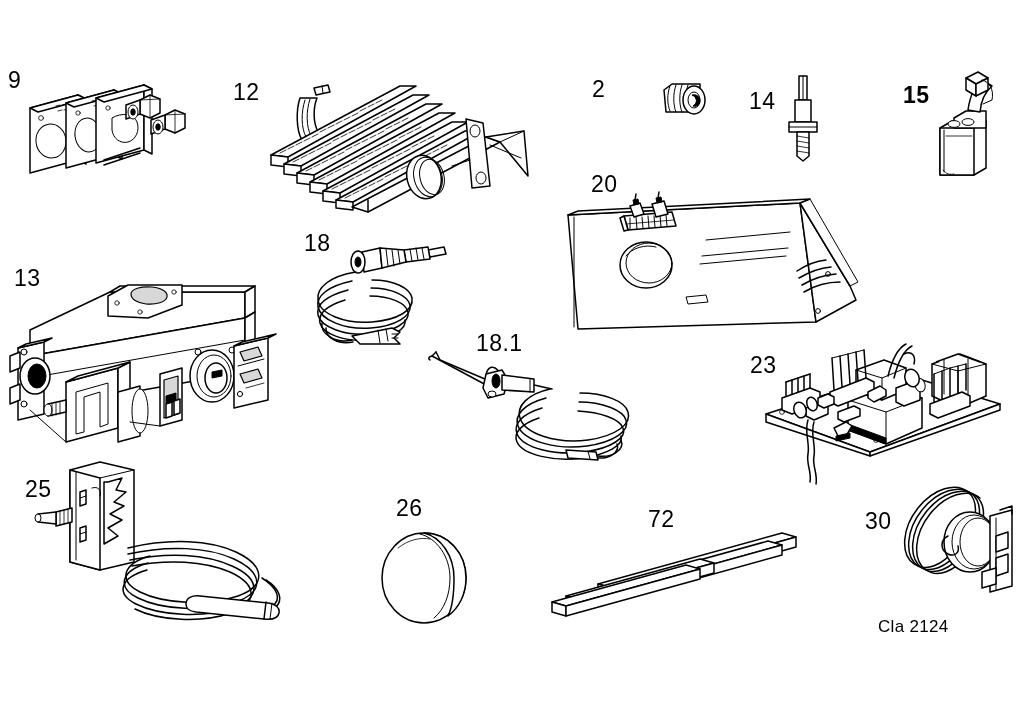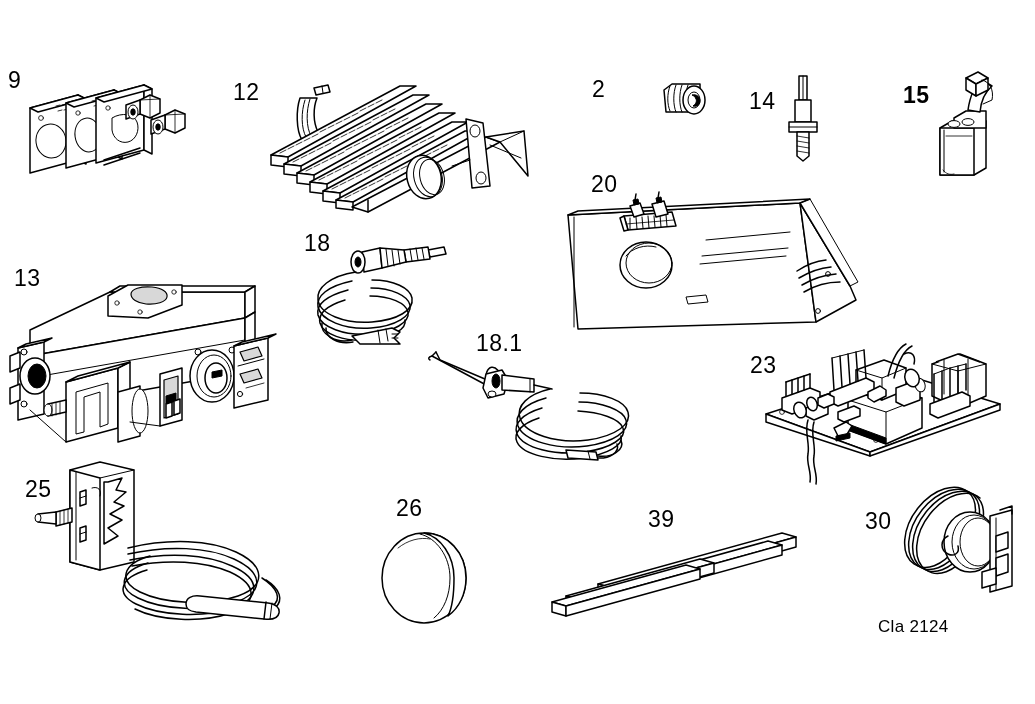--- a/index.html
+++ b/index.html
@@ -489,18 +489,18 @@
   <div class="part-label" style="left:592px; top:78px;">2</div>
   <div class="part-label" style="left:749px; top:78px;margin-top:12px;">14</div>
   <div class="part-label" style="left:903px; top:84px;font-weight:bold;">15</div>
   <div class="part-label" style="left:591px; top:173px;">20</div>
   <div class="part-label" style="left:14px;  top:267px;">13</div>
   <div class="part-label" style="left:281px; top:232px;margin-left:23px;">18</div>
   <div class="part-label" style="left:476px; top:332px;">18.1</div>
   <div class="part-label" style="left:750px; top:354px;">23</div>
   <div class="part-label" style="left:25px;  top:478px;">25</div>
   <div class="part-label" style="left:396px; top:497px;">26</div>
-  <div class="part-label" style="left:648px; top:508px;">39</div>
+  <div class="part-label" style="left:648px; top:508px;">72</div>
   <div class="part-label" style="left:865px; top:510px;">30</div>
 
   <div class="figure-caption" style="left:878px; top:617px;">Cla 2124</div>
 
 </div>
 
 </body></html>

